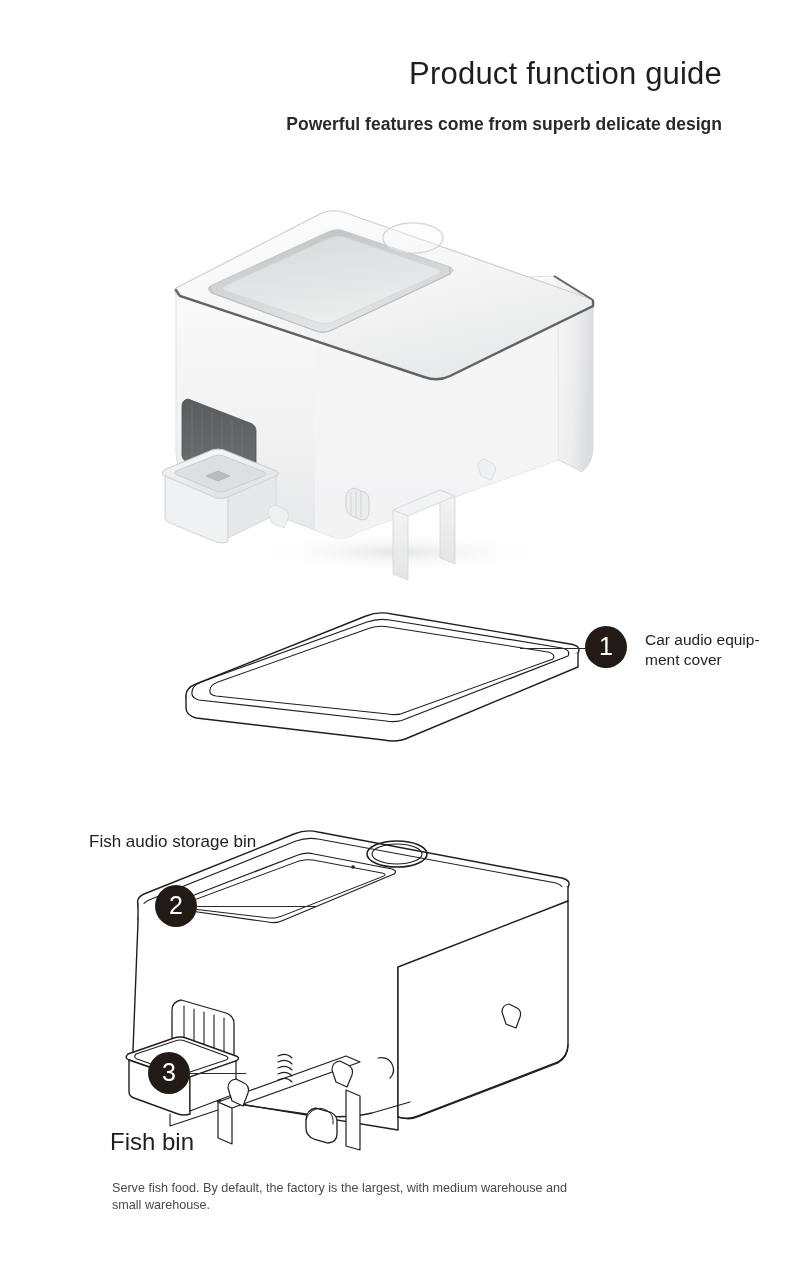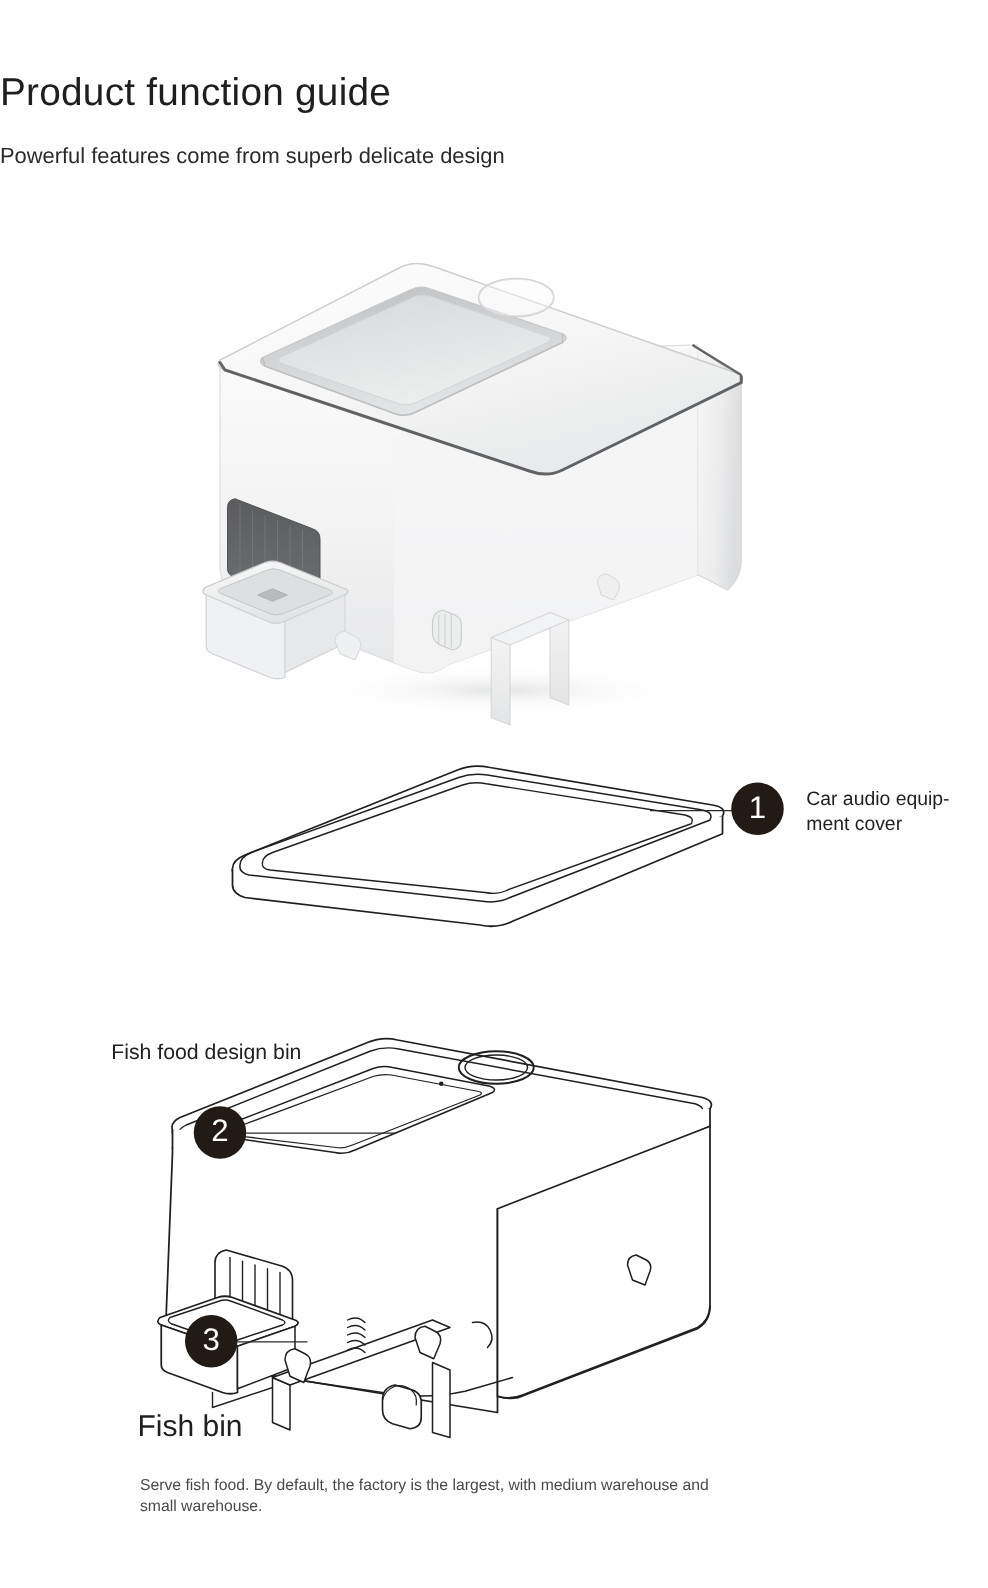--- a/index.html
+++ b/index.html
@@ -23,36 +23,36 @@
     inset: 0;
     background: #ffffff;
   }
 
   
   .header {
     position: absolute;
     top: 0;
     left: 0;
     width: 722px;
-    text-align: left;
+    text-align: right;
   }
   .page-title {
     margin: 0;
     padding-top: 56px;
     font-size: 31px;
     font-weight: 400;
     letter-spacing: 0.2px;
     color: #1e1e1e;
     line-height: 1.15;
   }
   .page-subtitle {
     margin: 0;
     padding-top: 22px;
     font-size: 17.5px;
-    font-weight: 400;
+    font-weight: 700;
     color: #2a2a2a;
     line-height: 1.2;
   }
 
   
   .figure {
     position: absolute;
   }
 
   
@@ -369,18 +369,18 @@
   </div>
 
   <div class="callout" id="callout-2">
     <div class="callout-badge">2</div>
   </div>
 
   <div class="callout" id="callout-3">
     <div class="callout-badge">3</div>
   </div>
 
-  <div class="label" id="label-storage-bin">Fish food design bin</div>
+  <div class="label" id="label-storage-bin">Fish audio storage bin</div>
   <div class="label" id="label-stock-bin">Fish bin</div>
 
   <div id="footer-note">Serve fish food. By default, the factory is the largest, with medium warehouse and small warehouse.</div>
 
 </div>
 
 </body></html>

